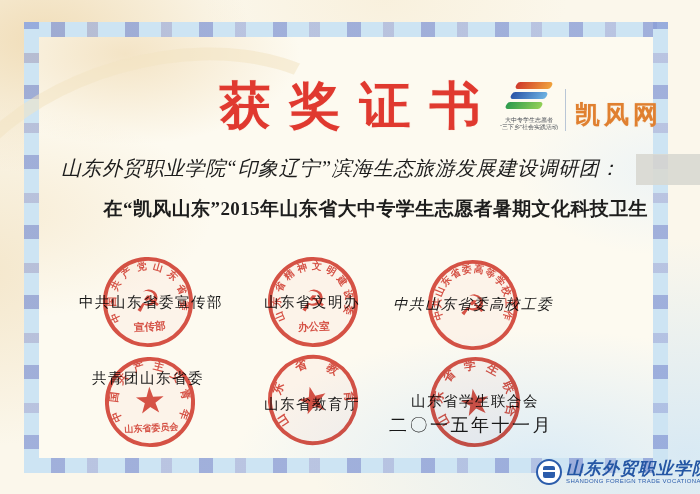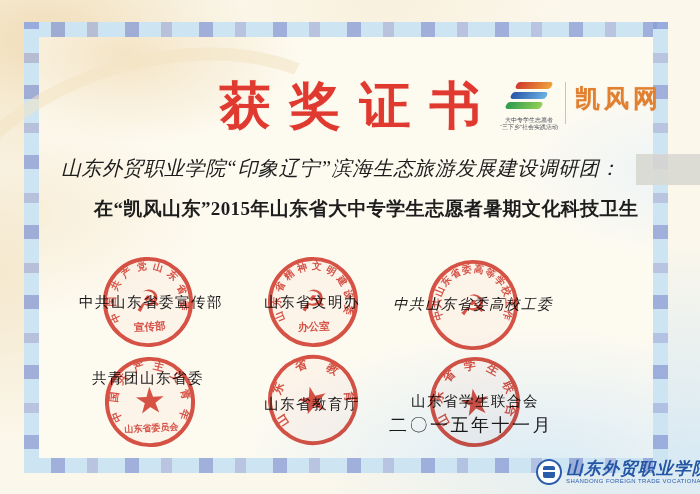--- a/index.html
+++ b/index.html
@@ -37,36 +37,36 @@
     border:13px solid transparent;border-top-color:rgba(242,227,195,.55);
     border-radius:50%;transform:rotate(-16deg);}
   .scan-shadow{position:absolute;left:636px;top:154px;width:64px;height:31px;background:#d8d8d1;opacity:.9;z-index:4;}
   
   .title{
     position:absolute;left:350px;top:72px;transform:translateX(-50%);z-index:2;
     font-size:51px;font-weight:bold;color:#e0392f;letter-spacing:19px;text-indent:19px;
     white-space:nowrap;text-shadow:0 0 1px rgba(224,57,47,.4);
   }
   
-  .kf-logo{position:absolute;left:500px;top:82px;z-index:2;display:flex;align-items:flex-start;}
+  .kf-logo{position:absolute;left:500px;top:82px;z-index:2;display:flex;align-items:flex-end;}
   .kf-left{display:flex;flex-direction:column;align-items:center;}
   .kf-flag{width:46px;height:32px;position:relative;margin-bottom:3px;}
   .kf-flag i{position:absolute;height:7px;border-radius:2px 4px 2px 4px;transform:skewX(-32deg);}
   .kf-flag .s1{left:10px;top:0;width:36px;background:linear-gradient(90deg,#cf3a2c,#f0a33c);}
   .kf-flag .s2{left:5px;top:10px;width:36px;background:linear-gradient(90deg,#2a55a7,#6db2e2);}
   .kf-flag .s3{left:0;top:20px;width:36px;background:linear-gradient(90deg,#2d9b4e,#93d056);}
   .kf-captions{font-family:"Liberation Sans","DejaVu Sans",sans-serif;font-size:6px;line-height:7px;color:#4a4f57;text-align:center;white-space:nowrap;}
   .kf-divider{width:1px;height:42px;background:#b9c6d6;margin:0 9px 0 7px;}
   .kf-name{font-size:25px;font-weight:bold;color:#e08030;letter-spacing:4px;white-space:nowrap;
     text-shadow:0 0 1px rgba(224,128,48,.5);}
   
   .salutation{position:absolute;left:61px;top:155px;z-index:2;font-size:20px;color:#1c1c1c;
     letter-spacing:.6px;white-space:nowrap;font-style:italic;}
   .body-text{position:absolute;left:56px;top:190px;width:592px;z-index:2;
-    font-size:19px;font-weight:700;color:#1d1d1d;line-height:37px;letter-spacing:.4px;}
+    font-size:19px;font-weight:700;color:#1d1d1d;line-height:37px;letter-spacing:.4px;text-align:right;}
   .body-text .l1{text-indent:38px;}
   
   .stamp-slot{position:absolute;width:94px;height:94px;z-index:3;mix-blend-mode:multiply;opacity:.95;}
   .pos-s1{left:101px;top:255px;transform:rotate(-4deg);}
   .pos-s2{left:266px;top:255px;transform:rotate(-2deg);}
   .pos-s3{left:426px;top:258px;transform:rotate(5deg);}
   .pos-s4{left:103px;top:355px;transform:rotate(-3deg);}
   .pos-s5{left:266px;top:353px;transform:rotate(-14deg);}
   .pos-s6{left:428px;top:355px;transform:rotate(-10deg);}
   .seal{width:100%;height:100%;overflow:visible;}

